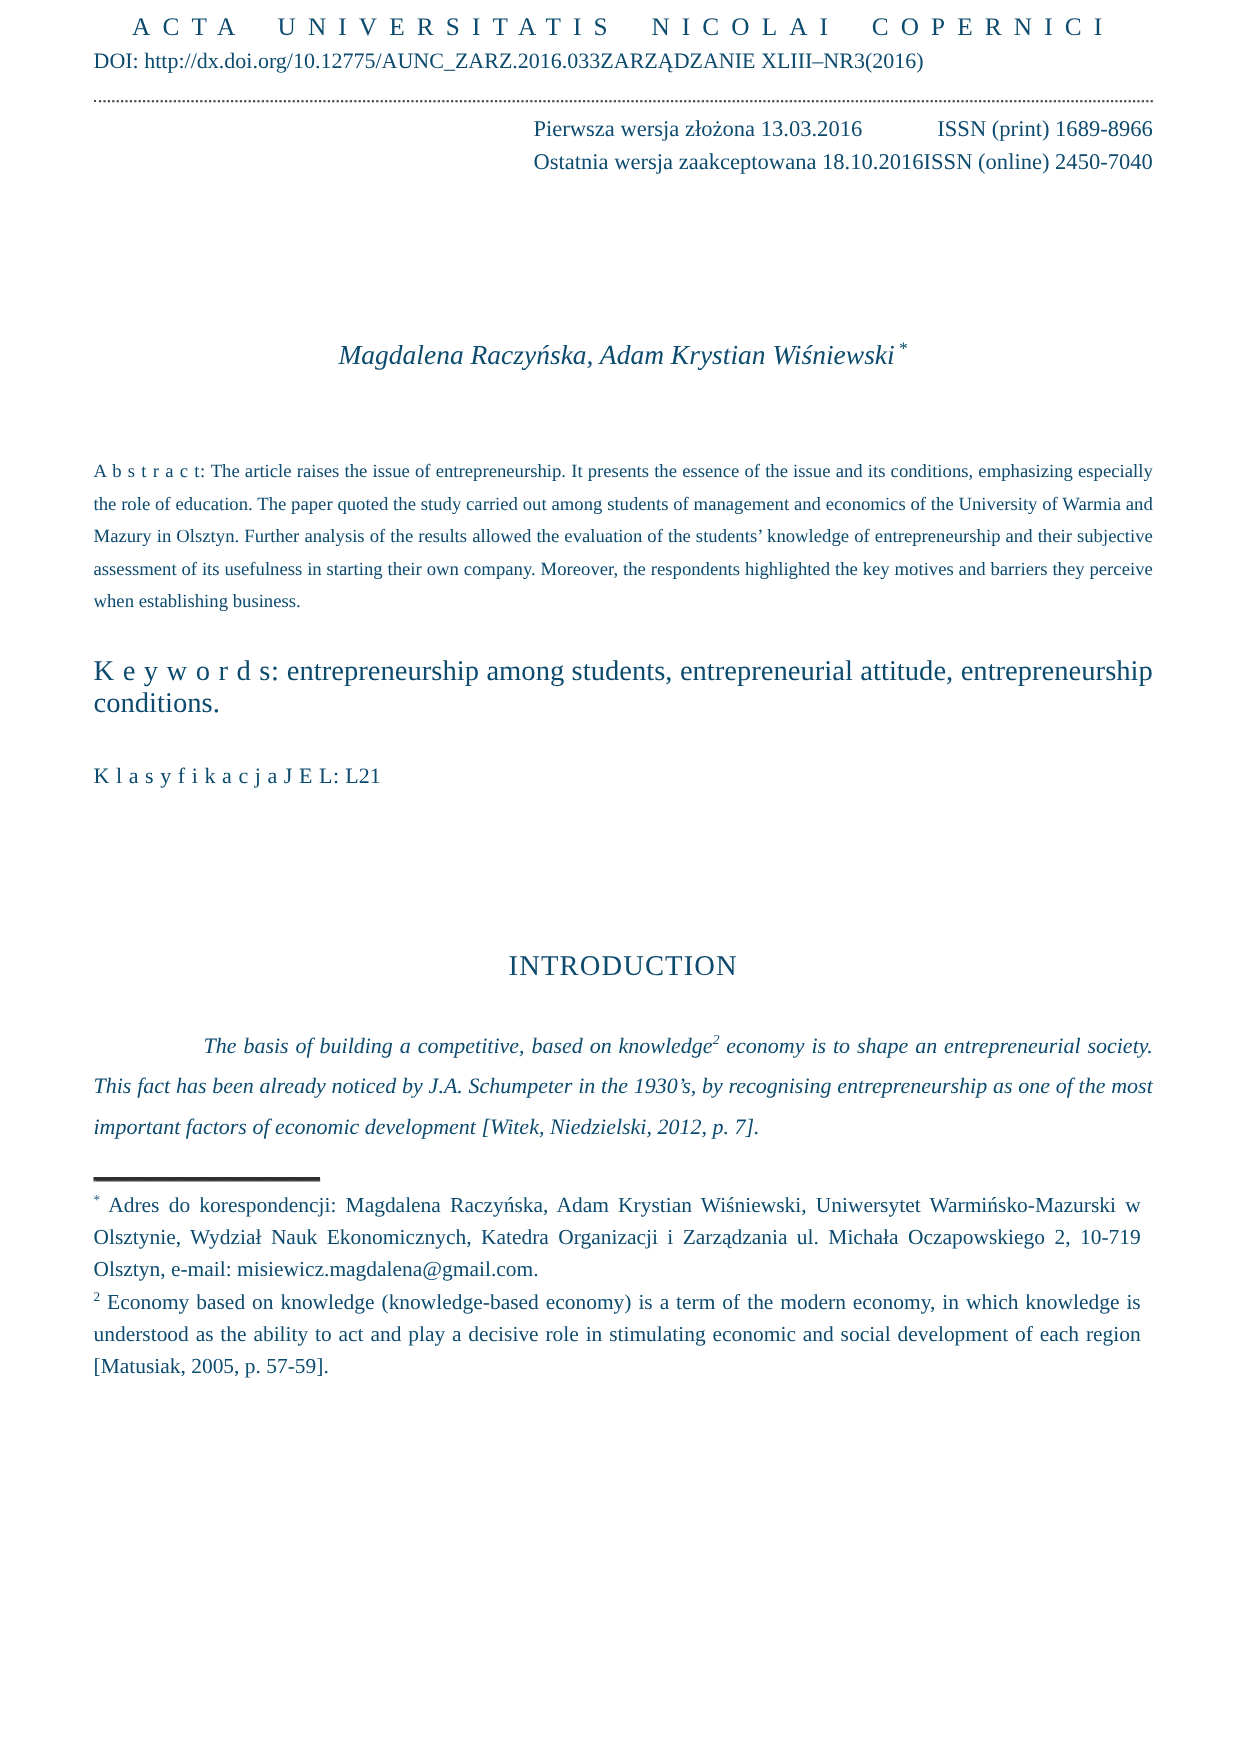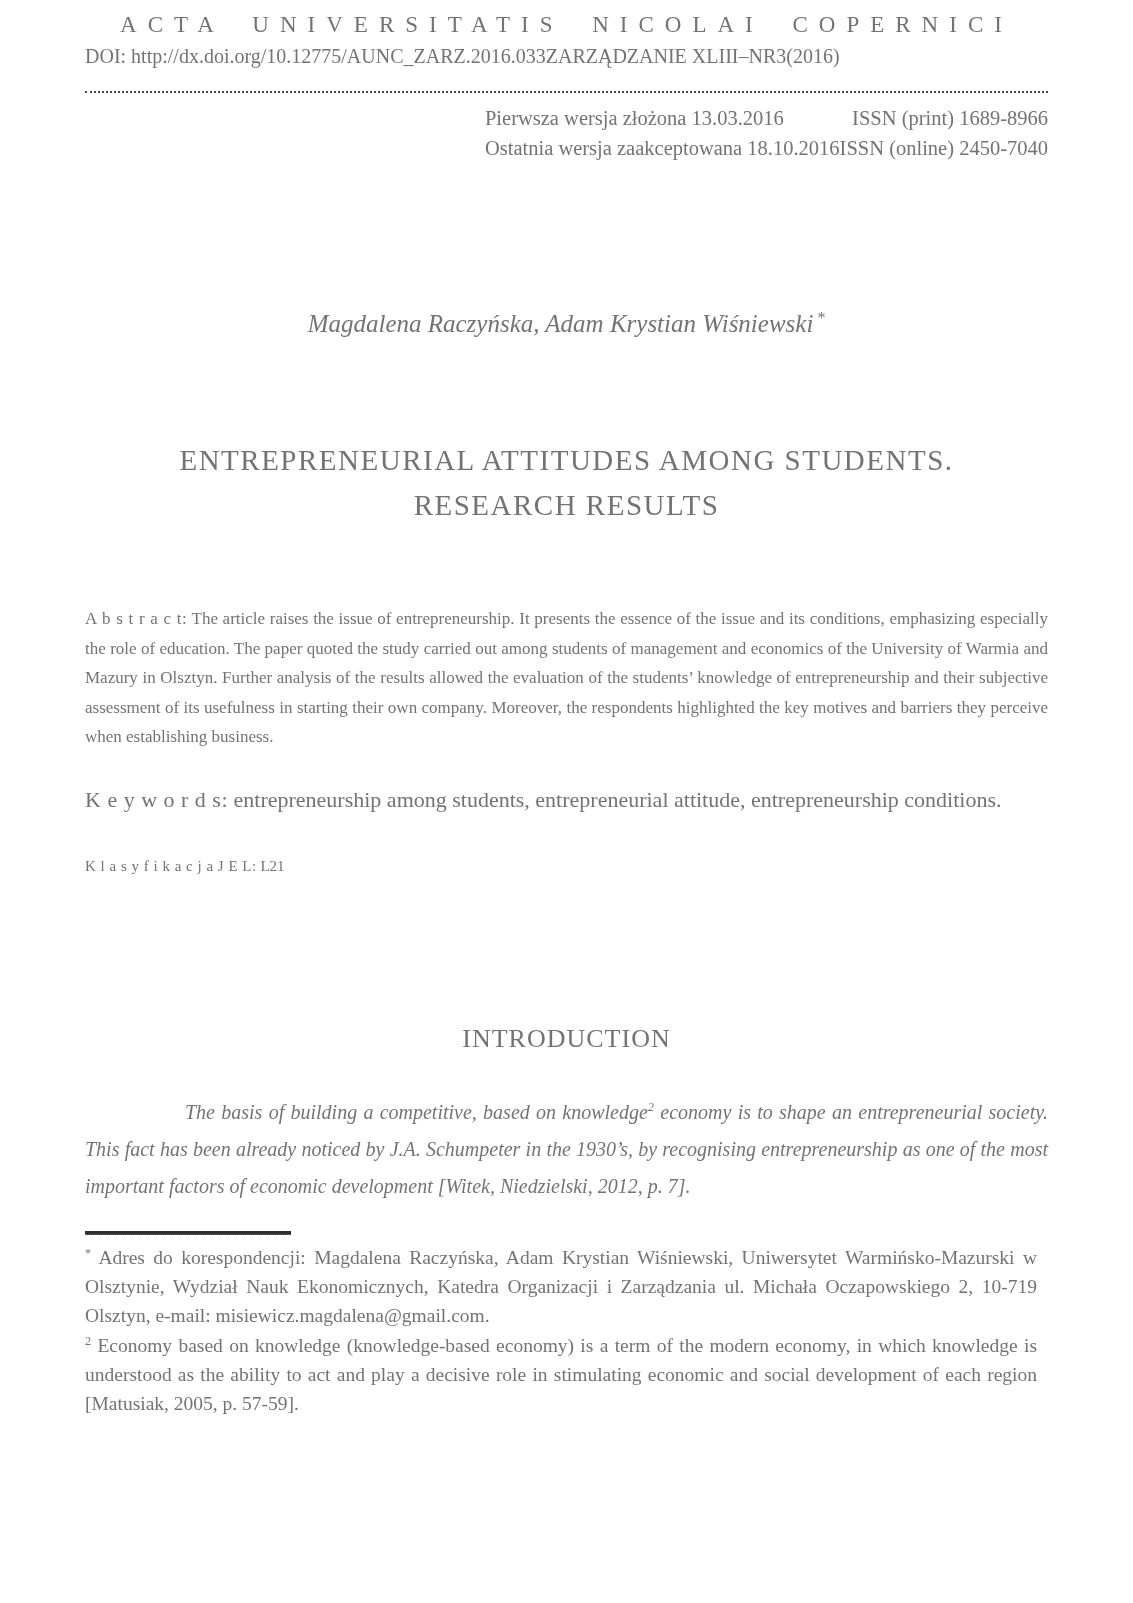--- a/index.html
+++ b/index.html
@@ -7,21 +7,21 @@
     padding: 0;
     background: #e9e9e9;
   }
   .page {
     position: relative;
     width: 1133px;
     height: 1603px;
     margin: 0 auto;
     background: #ffffff;
     font-family: "Liberation Serif", "DejaVu Serif", serif;
-    color: #737373;
+    color: #0c4a6e;
     box-sizing: border-box;
     padding: 10px 85px 0 85px;
     overflow: hidden;
   }
   .journal-name {
     text-align: center;
     font-size: 23px;
     letter-spacing: 11px;
     word-spacing: 12px;
     white-space: nowrap;
@@ -66,27 +66,27 @@
     line-height: 45px;
   }
   .abstract-para {
     margin: 76px 0 0 0;
     font-size: 17px;
     line-height: 29.5px;
     text-align: justify;
   }
   .keywords-para {
     margin: 33px 0 0 0;
-    font-size: 22px;
+    font-size: 26px;
     line-height: 29.5px;
     text-align: justify;
   }
   .jel-para {
     margin: 38px 0 0 0;
-    font-size: 15px;
+    font-size: 20px;
     line-height: 29.5px;
   }
   .spaced-label { letter-spacing: 0.5px; }
   .section-heading {
     margin: 140px 0 0 0;
     text-align: center;
     font-weight: normal;
     font-size: 26px;
     letter-spacing: 1px;
     line-height: 34px;
@@ -142,24 +142,20 @@
         <div>ISSN (print) 1689-8966</div>
         <div>ISSN (online) 2450-7040</div>
       </div>
     </div>
   </header>
 
   <div class="authors-line">
     <span>Magdalena Raczyńska, Adam Krystian Wiśniewski</span><sup>*</sup>
   </div>
 
-  <h1 class="article-title">
-    <span>ENTREPRENEURIAL ATTITUDES AMONG STUDENTS.</span><br>
-    <span>RESEARCH RESULTS</span>
-  </h1>
 
   <p class="abstract-para">
     <span class="spaced-label">A b s t r a c t:</span>
     <span>The article raises the issue of entrepreneurship. It presents the essence of the issue and its conditions, emphasizing especially the role of education. The paper quoted the study carried out among students of management and economics of the University of Warmia and Mazury in Olsztyn. Further analysis of the results allowed the evaluation of the students’ knowledge of entrepreneurship and their subjective assessment of its usefulness in starting their own company. Moreover, the respondents highlighted the key motives and barriers they perceive when establishing business.</span>
   </p>
 
   <p class="keywords-para">
     <span class="spaced-label">K e y w o r d s:</span>
     <span>entrepreneurship among students, entrepreneurial attitude, entrepreneurship conditions.</span>
   </p>

